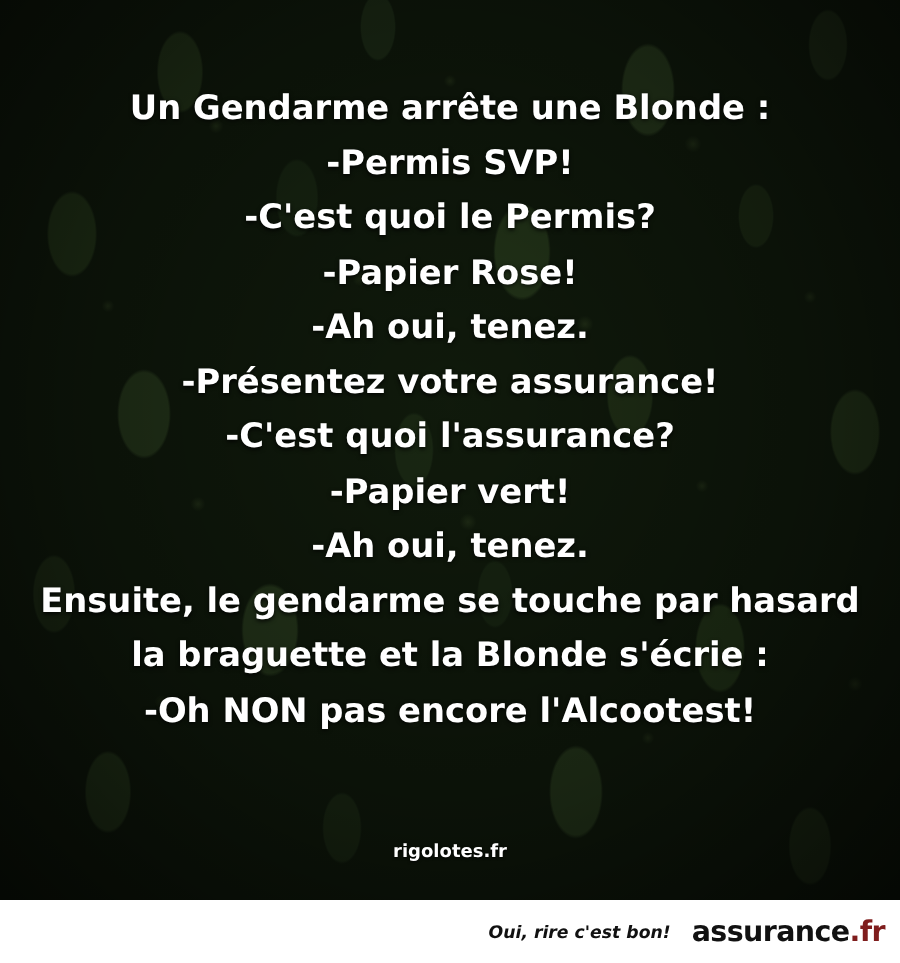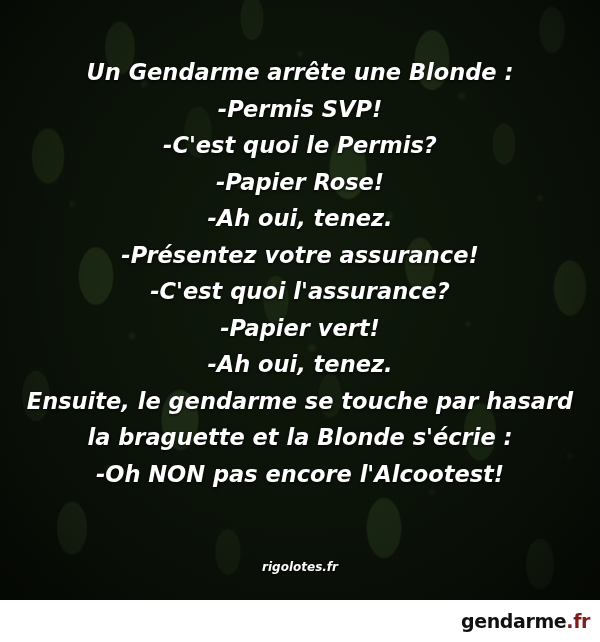--- a/index.html
+++ b/index.html
@@ -19,21 +19,20 @@
   }
   
   .joke-panel {
     position: absolute;
     left: 0;
     top: 0;
     width: 600px;
     height: 600px;
     background-color: #15803d;
     overflow: hidden;
-    font-style: italic;
   }
   
   .pattern-layer {
     position: absolute;
     inset: 0;
     background-color: #131a0c;
     background-image:
       radial-gradient(ellipse 26px 46px at 20% 8%, #2b3a1c 0%, #2b3a1c 55%, rgba(43,58,28,0) 60%),
       radial-gradient(ellipse 20px 38px at 42% 3%, #24321a 0%, #24321a 55%, rgba(36,50,26,0) 60%),
       radial-gradient(ellipse 30px 52px at 72% 10%, #2f3f20 0%, #2f3f20 55%, rgba(47,63,32,0) 60%),
@@ -160,16 +159,17 @@
 -C'est quoi l'assurance?
 -Papier vert!
 -Ah oui, tenez.
 Ensuite, le gendarme se touche par hasard la braguette et la Blonde s'écrie :
 -Oh NON pas encore l'Alcootest!</div>
 
     <div class="joke-credit">rigolotes.fr</div>
   </div>
 
   <div class="footer">
-    <span class="footer-logo"><span>gendarme</span><span class="tld">.fr</span></span>
+    <span class="footer-slogan">Oui, rire c'est bon!</span>
+    <span class="footer-logo"><span>assurance</span><span class="tld">.fr</span></span>
   </div>
 
 </div>
 
 </body></html>

